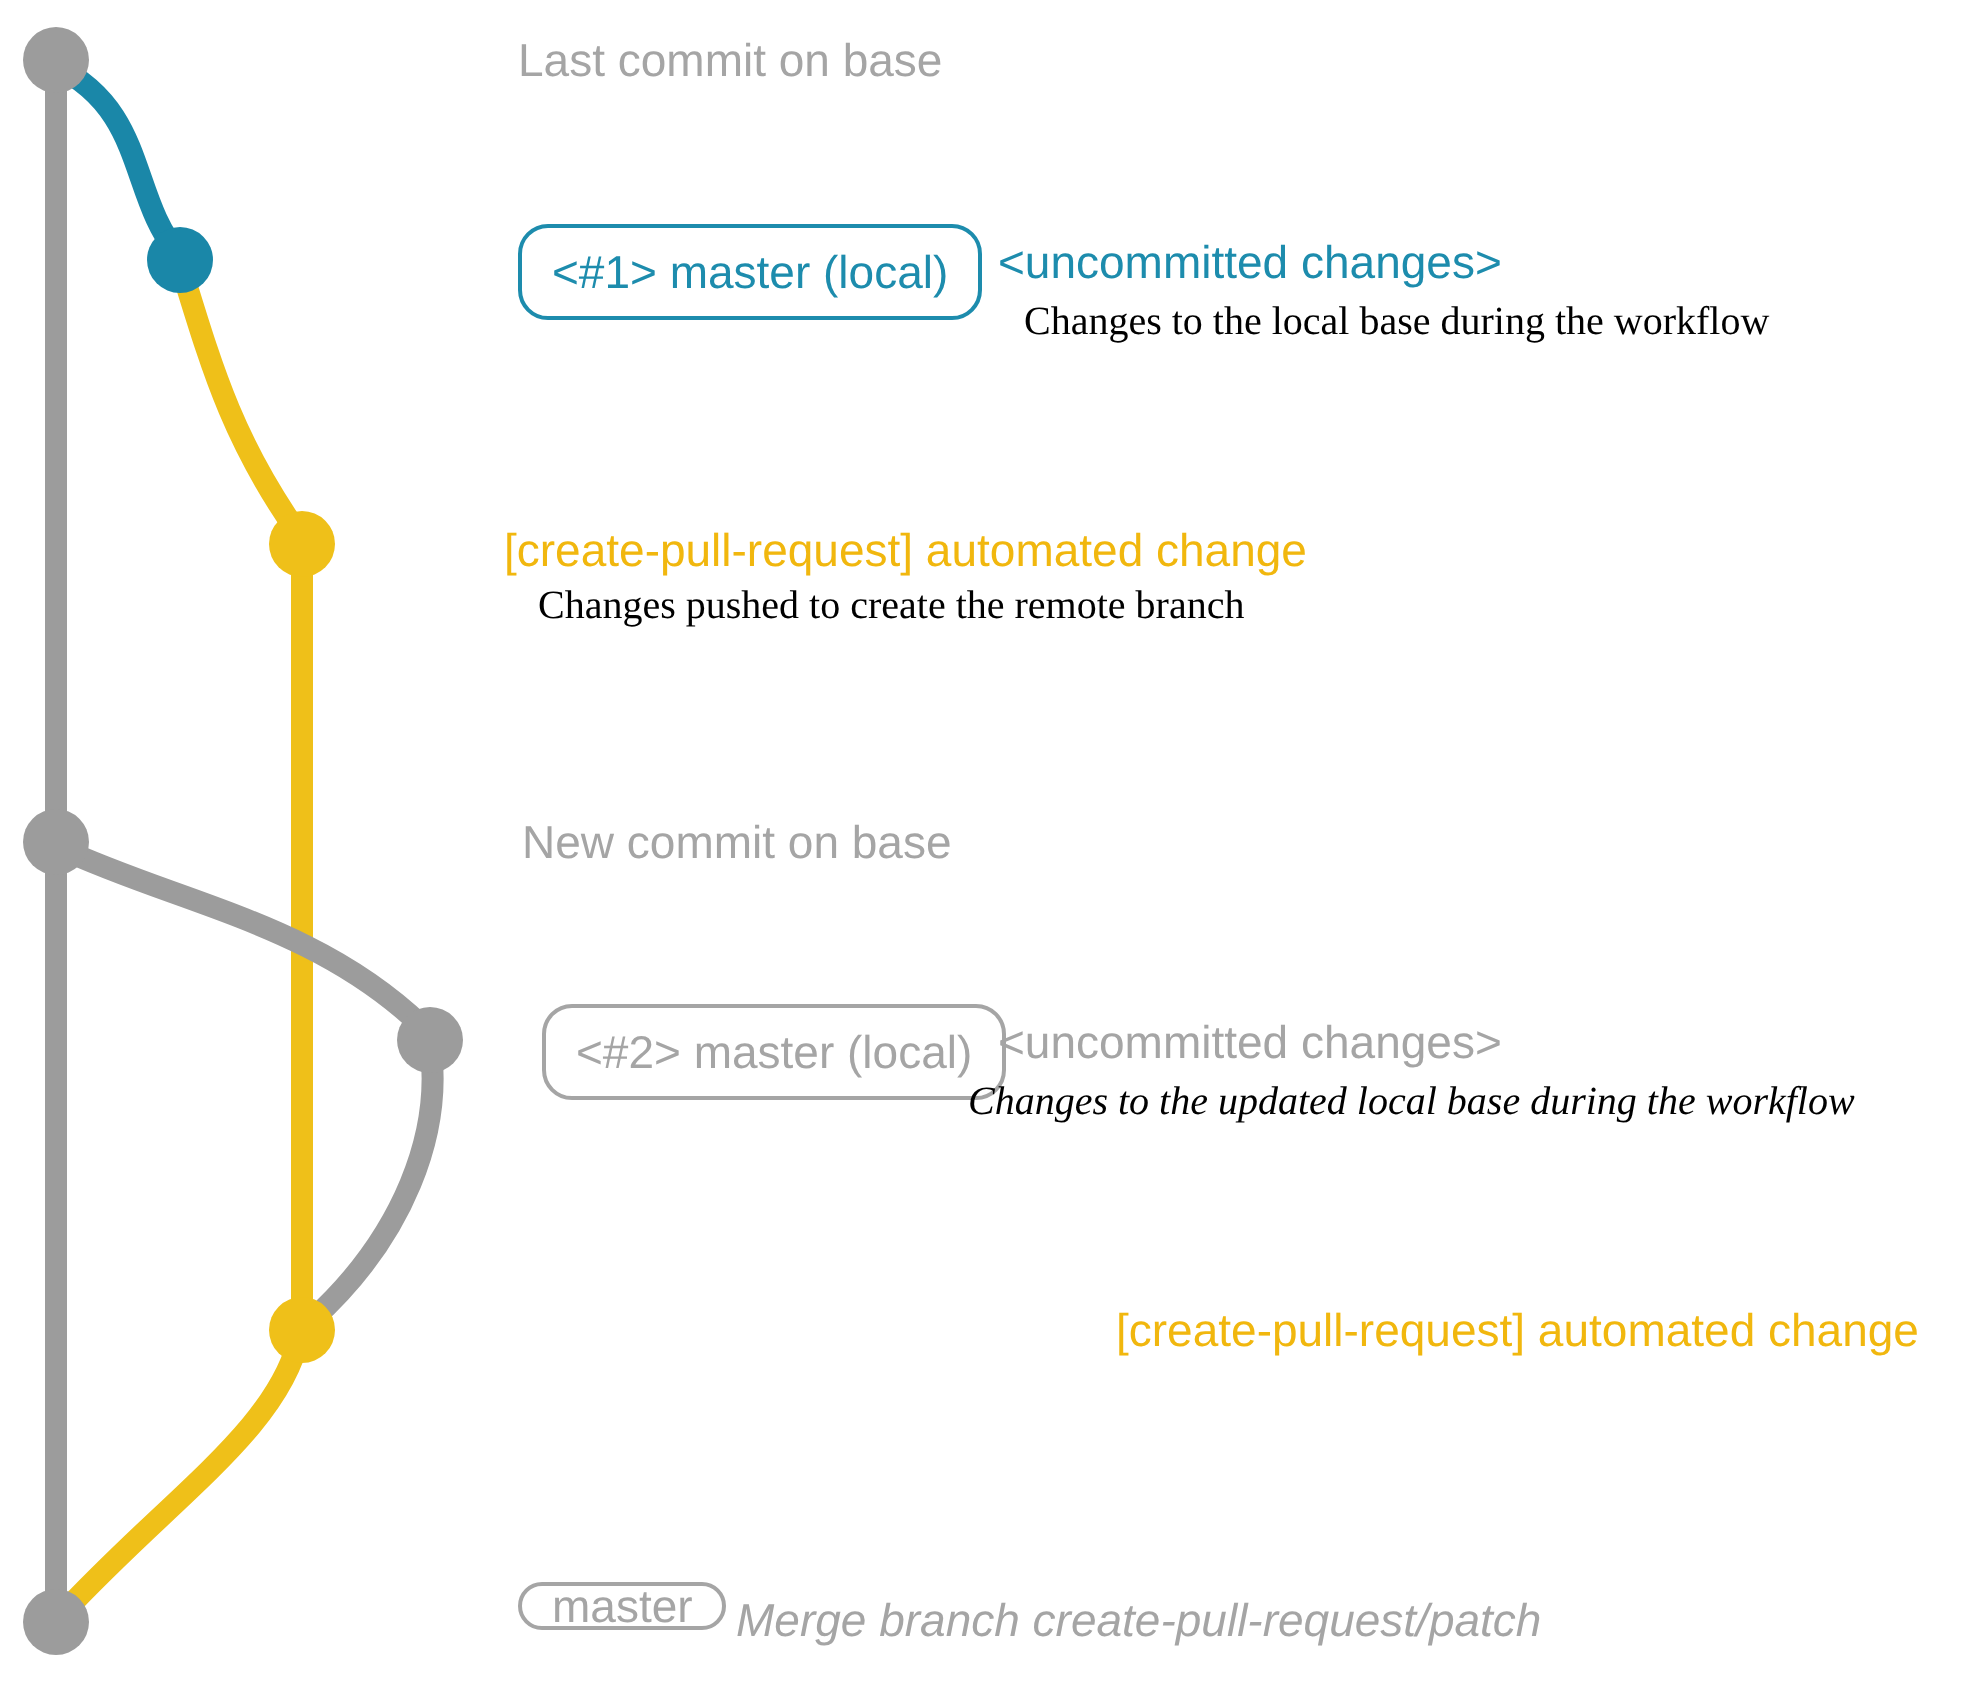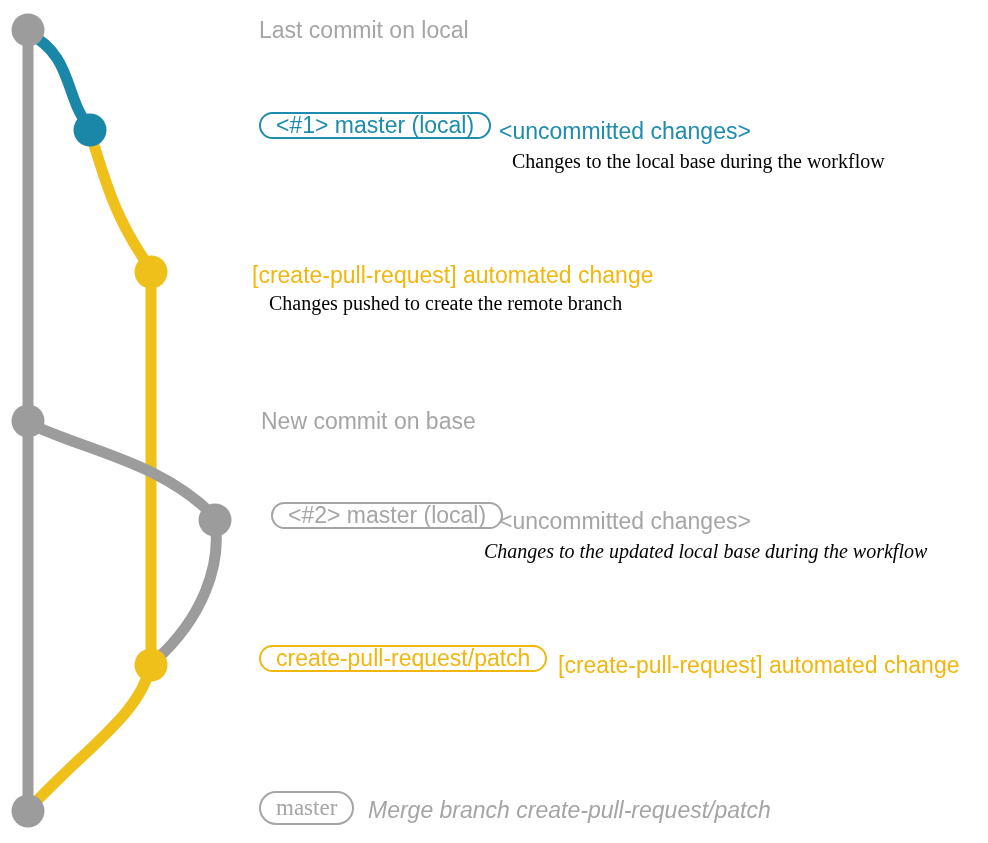--- a/index.html
+++ b/index.html
@@ -18,28 +18,28 @@
     font-size: 20px;
     line-height: 23px;
     color: var(--text_black, #000);
   }
   .gray   { color: var(--text_gray, #a5a5a5); }
   .teal   { color: var(--text_teal, #1d8cad); }
   .yellow { color: var(--text_yellow, #f1b70e); text-align: right; }
   .tag {
     display: inline-flex;
     align-items: center;
-    height: 27px;
+    height: 48px;
     padding: 0 15px;
     border: 2px solid currentColor;
     border-radius: 15px;
     box-sizing: border-box;
     font-size: 23px;
   }
-  .tag.small { height: 34px; border-radius: 19px; font-family: Liberation Serif, serif; }
+  .tag.small { height: 24px; border-radius: 19px; }
   svg path, svg line { fill: none; }
   .stroke-gray   { stroke: var(--graph_gray, #9c9c9c); }
   .stroke-teal   { stroke: var(--graph_teal, #1a87a8); }
   .stroke-yellow { stroke: var(--graph_yellow, #efc019); }
   .fill-gray   { fill: var(--graph_gray, #9c9c9c); }
   .fill-teal   { fill: var(--graph_teal, #1a87a8); }
   .fill-yellow { fill: var(--graph_yellow, #efc019); }
 </style>
 </head>
 <body>
@@ -56,42 +56,39 @@
 
     <circle class="fill-gray" cx="28" cy="30" r="16.5"></circle>
     <circle class="fill-teal" cx="90" cy="130" r="16.5"></circle>
     <circle class="fill-yellow" cx="151" cy="272" r="16.5"></circle>
     <circle class="fill-gray" cx="28" cy="421" r="16.5"></circle>
     <circle class="fill-gray" cx="215" cy="520" r="16.5"></circle>
     <circle class="fill-yellow" cx="151" cy="665" r="16.5"></circle>
     <circle class="fill-gray" cx="28" cy="811" r="16.5"></circle>
   </svg>
 
-  <div class="abs sans gray" style="left:259px; top:17px;">Last commit on local</div>
+  <div class="abs sans gray" style="left:259px; top:17px;">Last commit on base</div>
 
   <div class="abs tag teal" style="left:259px; top:112px;">
     <span>&lt;#1&gt; master (local)</span>
   </div>
   <div class="abs sans teal" style="left:499px; top:118px;">&lt;uncommitted changes&gt;</div>
   <div class="abs serif" style="left:512px; top:150px;">Changes to the local base during the workflow</div>
 
   <div class="abs sans yellow" style="left:252px; top:262px;">[create-pull-request] automated change</div>
   <div class="abs sans gray" style="left:261px; top:408px;">New commit on base</div>
 
   <div class="abs serif" style="left:269px; top:292px;">Changes pushed to create the remote branch</div>
 
   <div class="abs tag gray" style="left:259px; top:502px;margin-left:12px;">
     <span>&lt;#2&gt; master (local)</span>
   </div>
   <div class="abs sans gray" style="left:499px; top:508px;">&lt;uncommitted changes&gt;</div>
   <div class="abs serif" style="left:484px; top:540px;font-style:italic;">Changes to the updated local base during the workflow</div>
 
-  <div class="abs tag yellow" style="left:259px; top:645px;">
-    <span>create-pull-request/patch</span>
-  </div>
   <div class="abs sans yellow" style="left:558px; top:652px;">[create-pull-request] automated change</div>
 
   <div class="abs tag small gray" style="left:259px; top:791px;">
     <span>master</span>
   </div>
   <div class="abs sans gray" style="left:368px; top:797px;font-style:italic;">Merge branch create-pull-request/patch</div>
 
 </div>
 
 </body></html>

